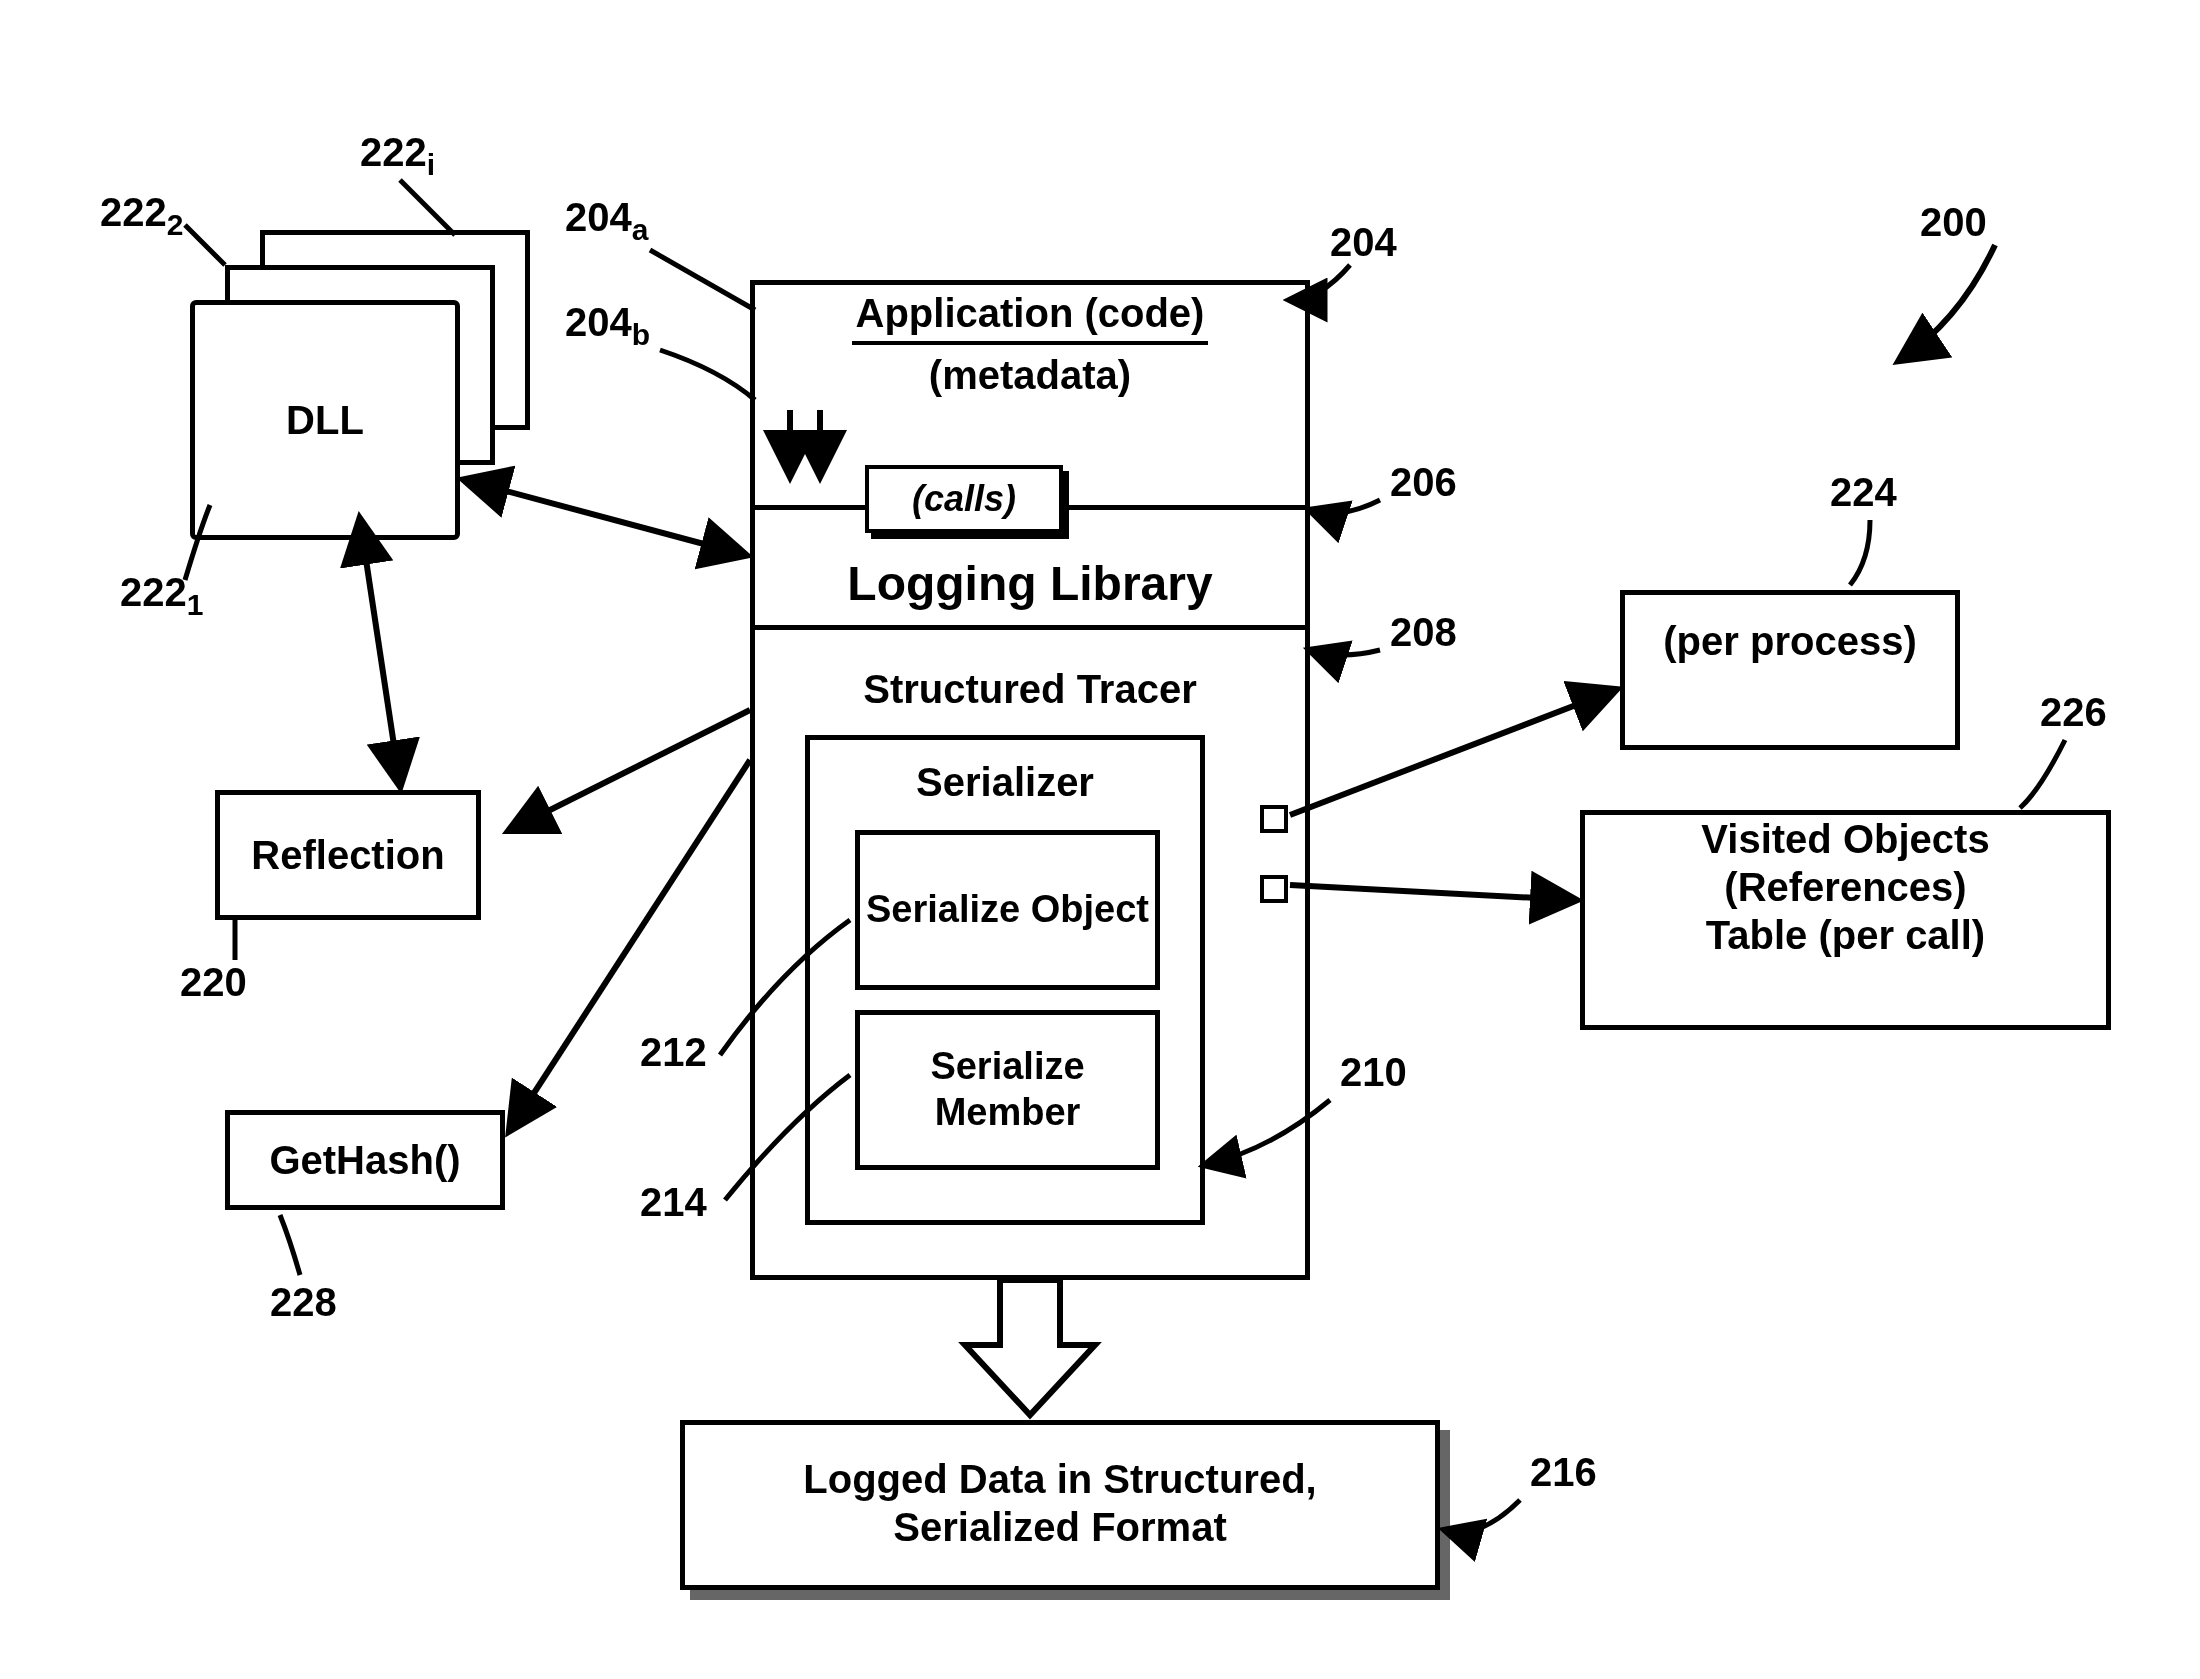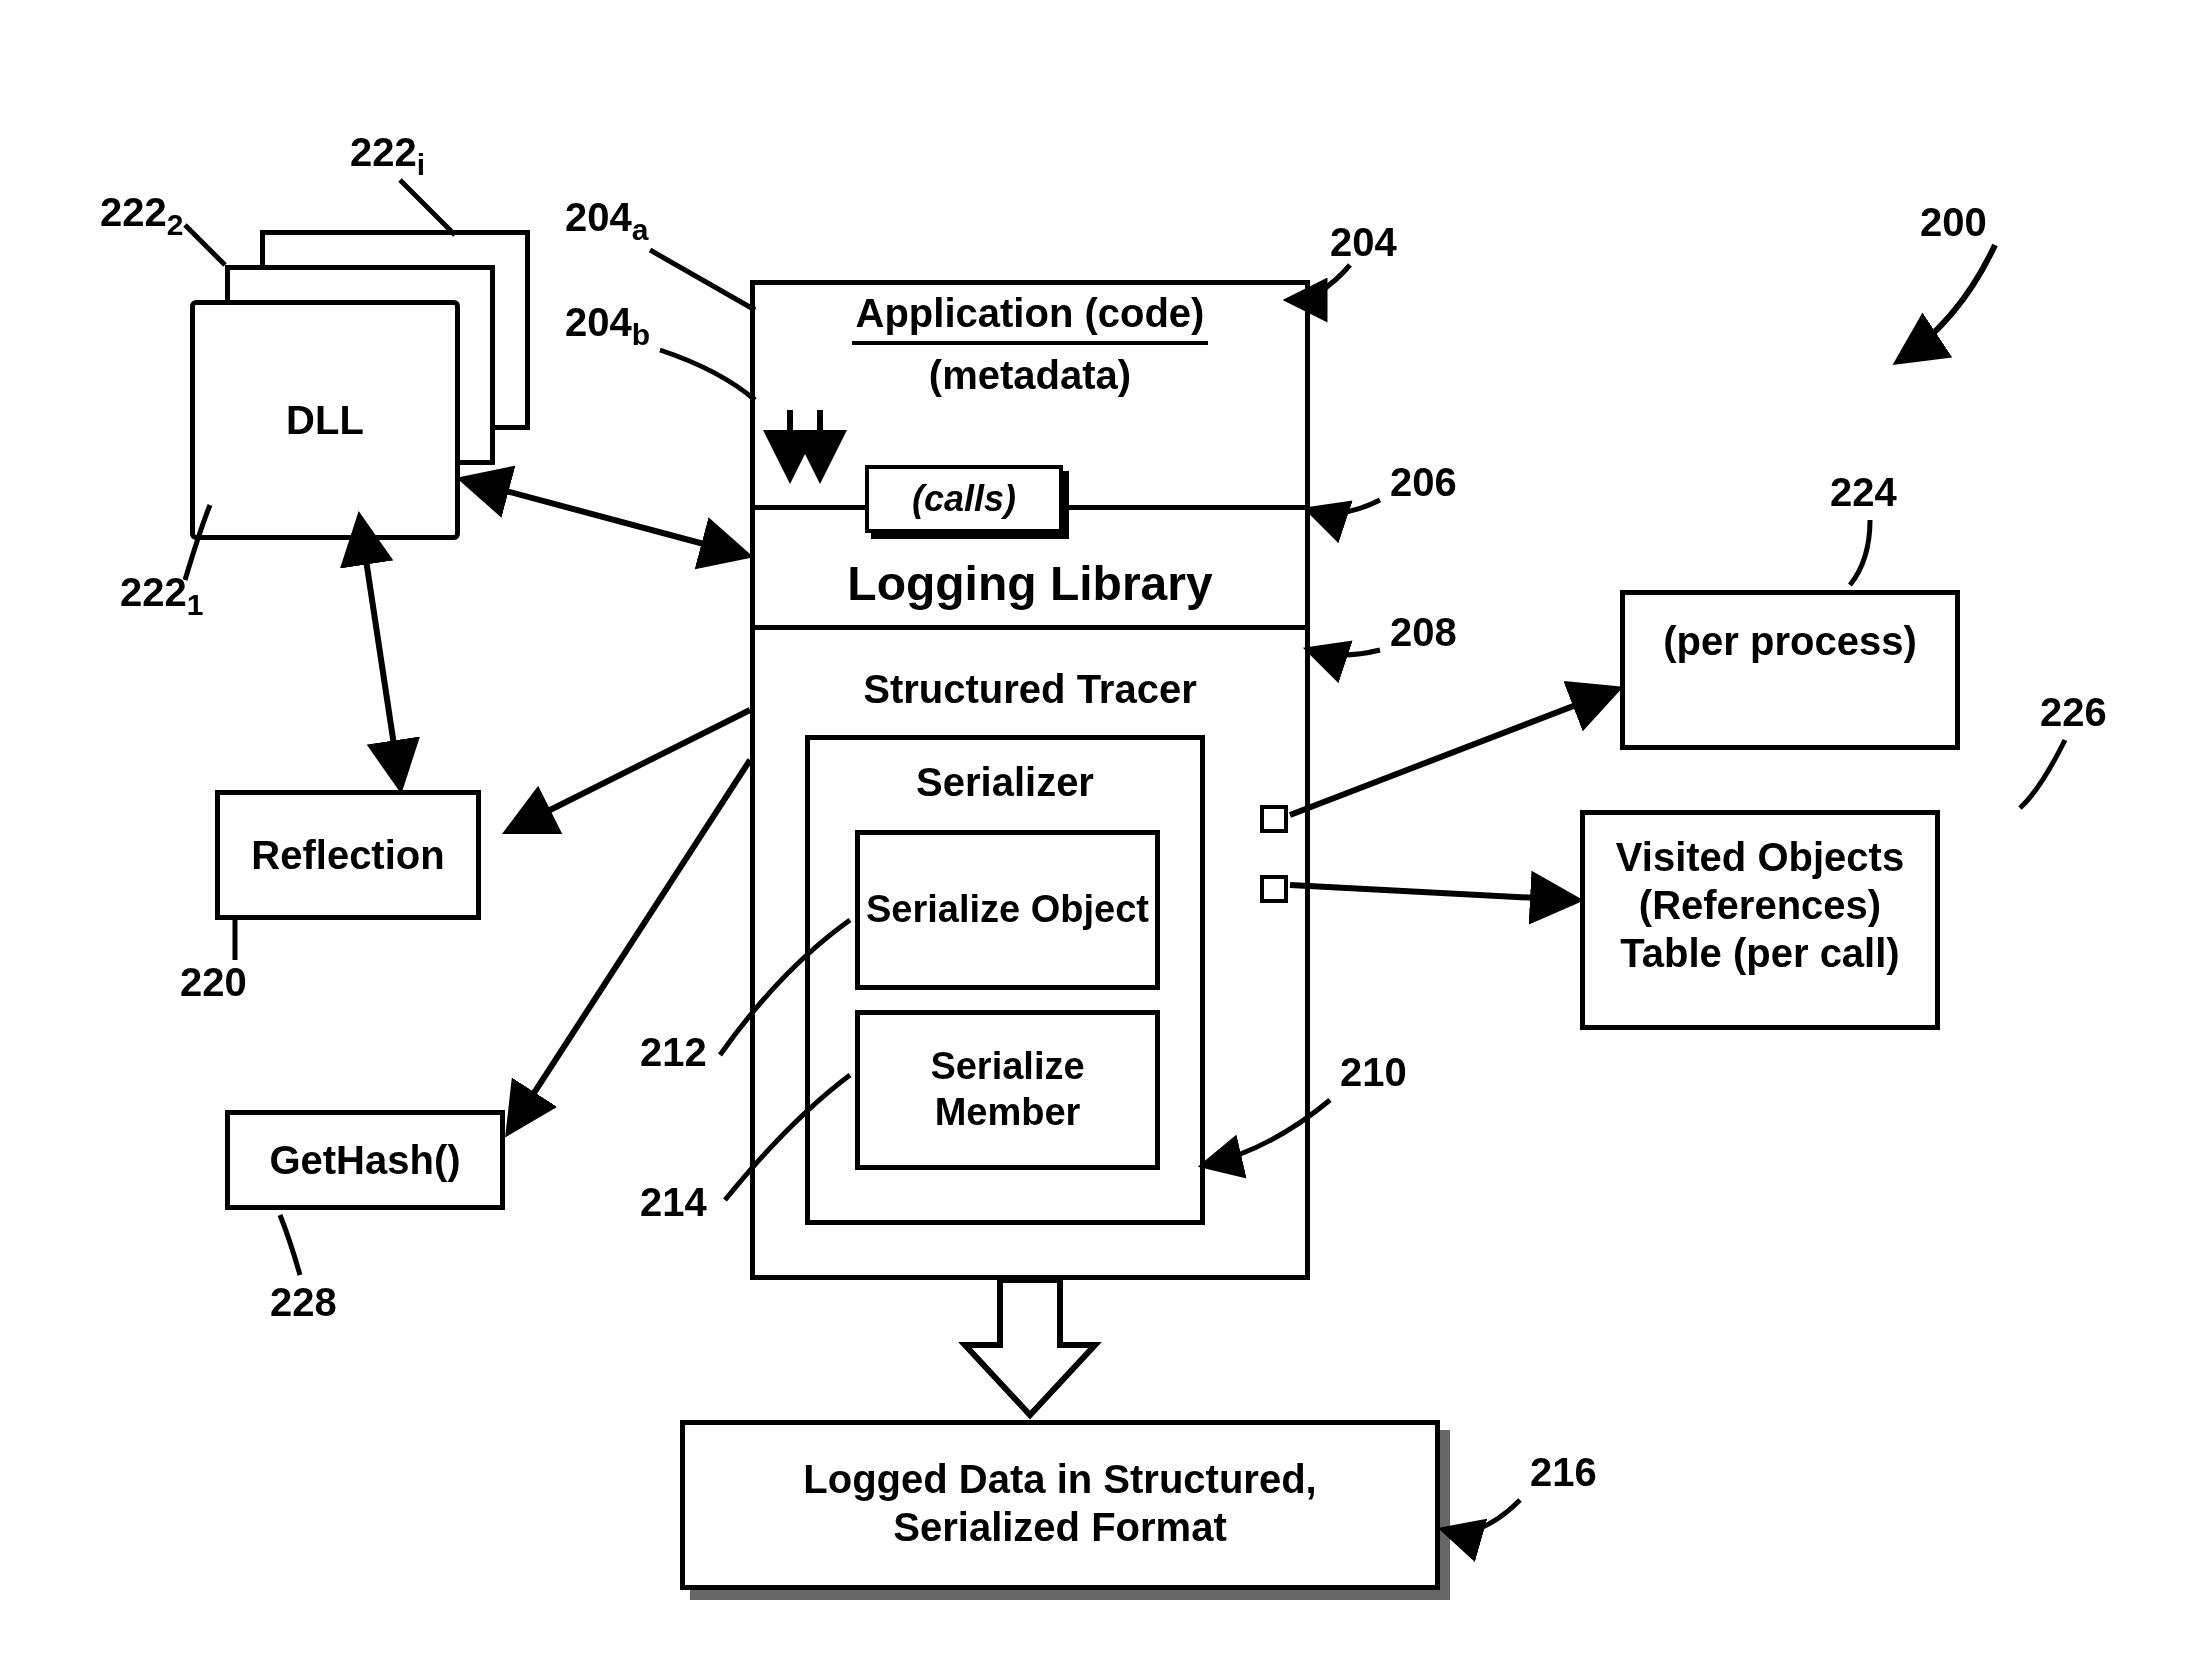--- a/index.html
+++ b/index.html
@@ -129,21 +129,21 @@
     </div>
 
     <div class="little-sq" style="left:505px; top:520px;"></div>
     <div class="little-sq" style="left:505px; top:590px;"></div>
   </div>
 
   <div class="box" style="left:1620px; top:590px; width:340px; height:160px; display:block; padding-top:22px;">
     <div>(per process)</div>
   </div>
 
-  <div class="box" style="left:1580px; top:810px; width:360px; height:220px; display:block; padding-top:18px;">
+  <div class="box" style="left:1580px; top:810px; width:531px; height:220px; display:block; ">
     <div>Visited Objects</div>
     <div>(References)</div>
     <div>Table (per call)</div>
   </div>
 
   <div class="box shadowed" style="left:680px; top:1420px; width:760px; height:170px; display:block; padding-top:30px;">
     <div>Logged Data in Structured,</div>
     <div>Serialized Format</div>
   </div>
 
@@ -153,21 +153,21 @@
   <div class="label" style="left:565px; top:300px;"><span>204</span><span class="sub">b</span></div>
   <div class="label" style="left:1390px; top:460px;"><span>206</span></div>
   <div class="label" style="left:1390px; top:610px;"><span>208</span></div>
   <div class="label" style="left:1340px; top:1050px;"><span>210</span></div>
   <div class="label" style="left:640px; top:1030px;"><span>212</span></div>
   <div class="label" style="left:640px; top:1180px;"><span>214</span></div>
   <div class="label" style="left:1530px; top:1450px;"><span>216</span></div>
   <div class="label" style="left:180px; top:960px;"><span>220</span></div>
   <div class="label" style="left:120px; top:570px;"><span>222</span><span class="sub">1</span></div>
   <div class="label" style="left:100px; top:190px;"><span>222</span><span class="sub">2</span></div>
-  <div class="label" style="left:350px; top:130px;text-align:center;"><span>222</span><span class="sub">i</span></div>
+  <div class="label" style="left:360px; top:130px;text-align:center;"><span>222</span><span class="sub">i</span></div>
   <div class="label" style="left:1830px; top:470px;"><span>224</span></div>
   <div class="label" style="left:2040px; top:690px;"><span>226</span></div>
   <div class="label" style="left:270px; top:1280px;"><span>228</span></div>
 
   <svg class="overlay" viewBox="0 0 2200 1679">
     <defs>
       <marker id="arrow" viewBox="0 0 12 12" refX="10" refY="6" markerWidth="9" markerHeight="9" orient="auto-start-reverse">
         <path d="M 0 0 L 12 6 L 0 12 z" fill="#000"></path>
       </marker>
     </defs>

